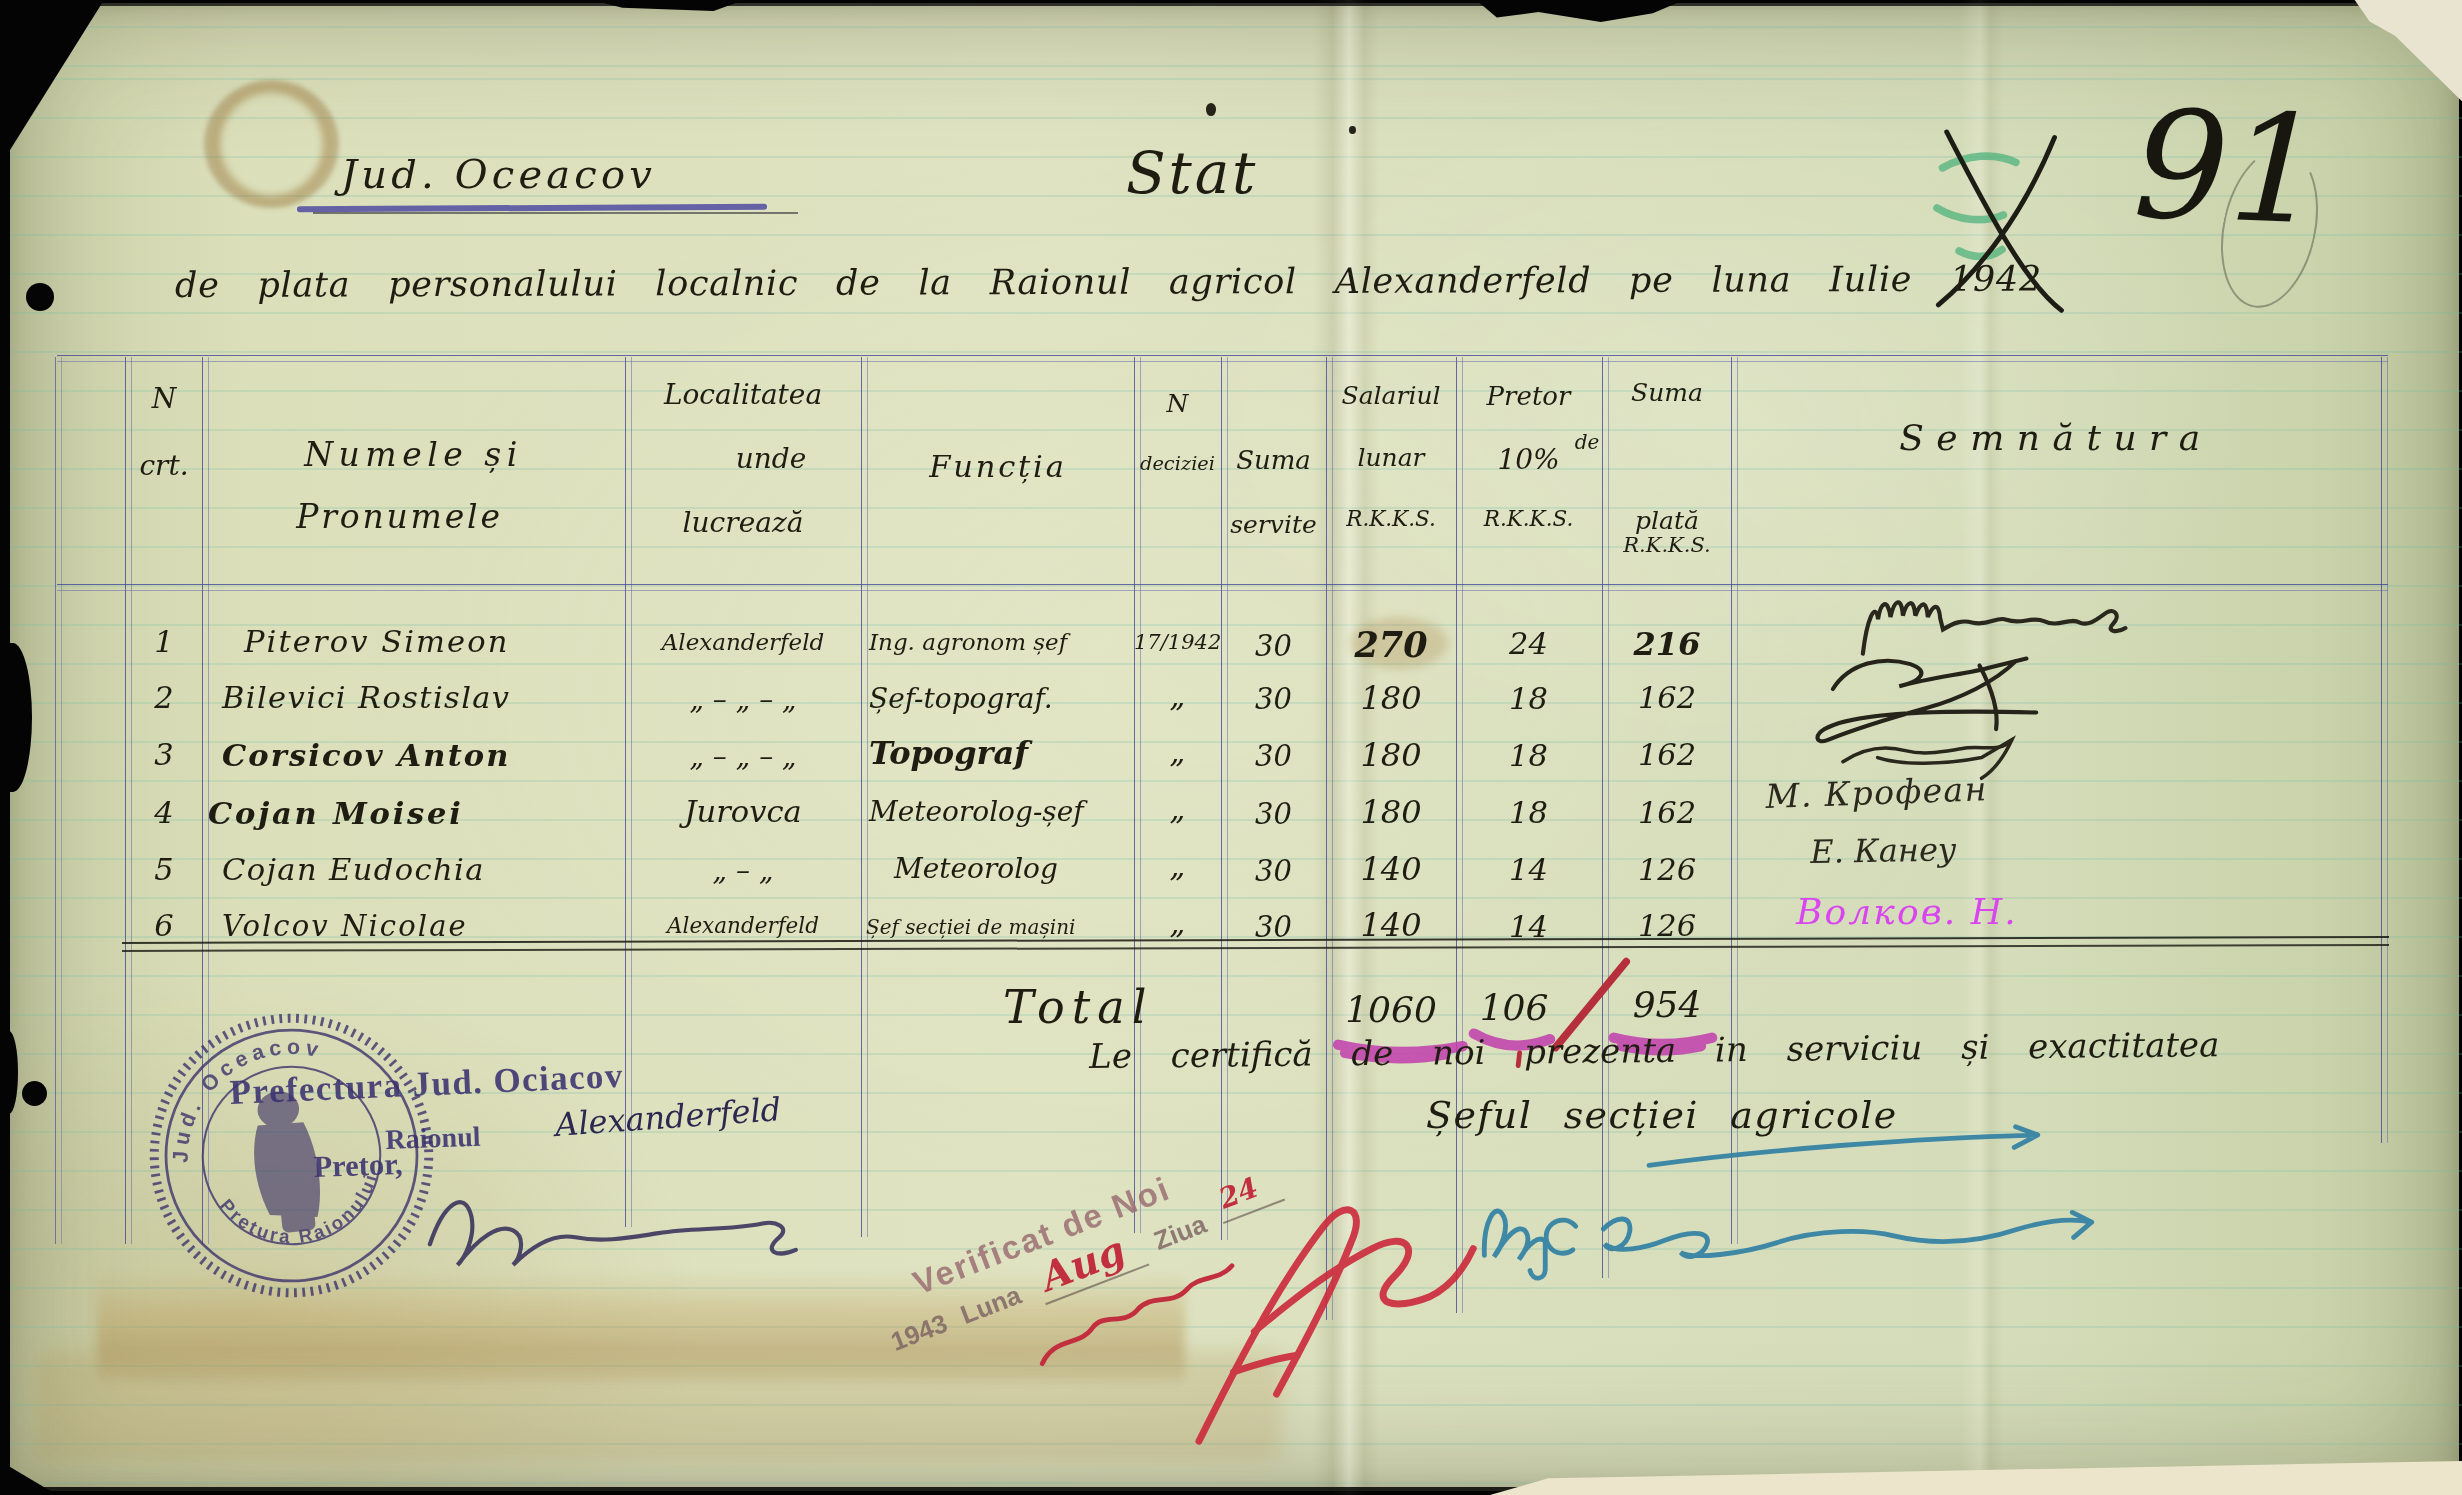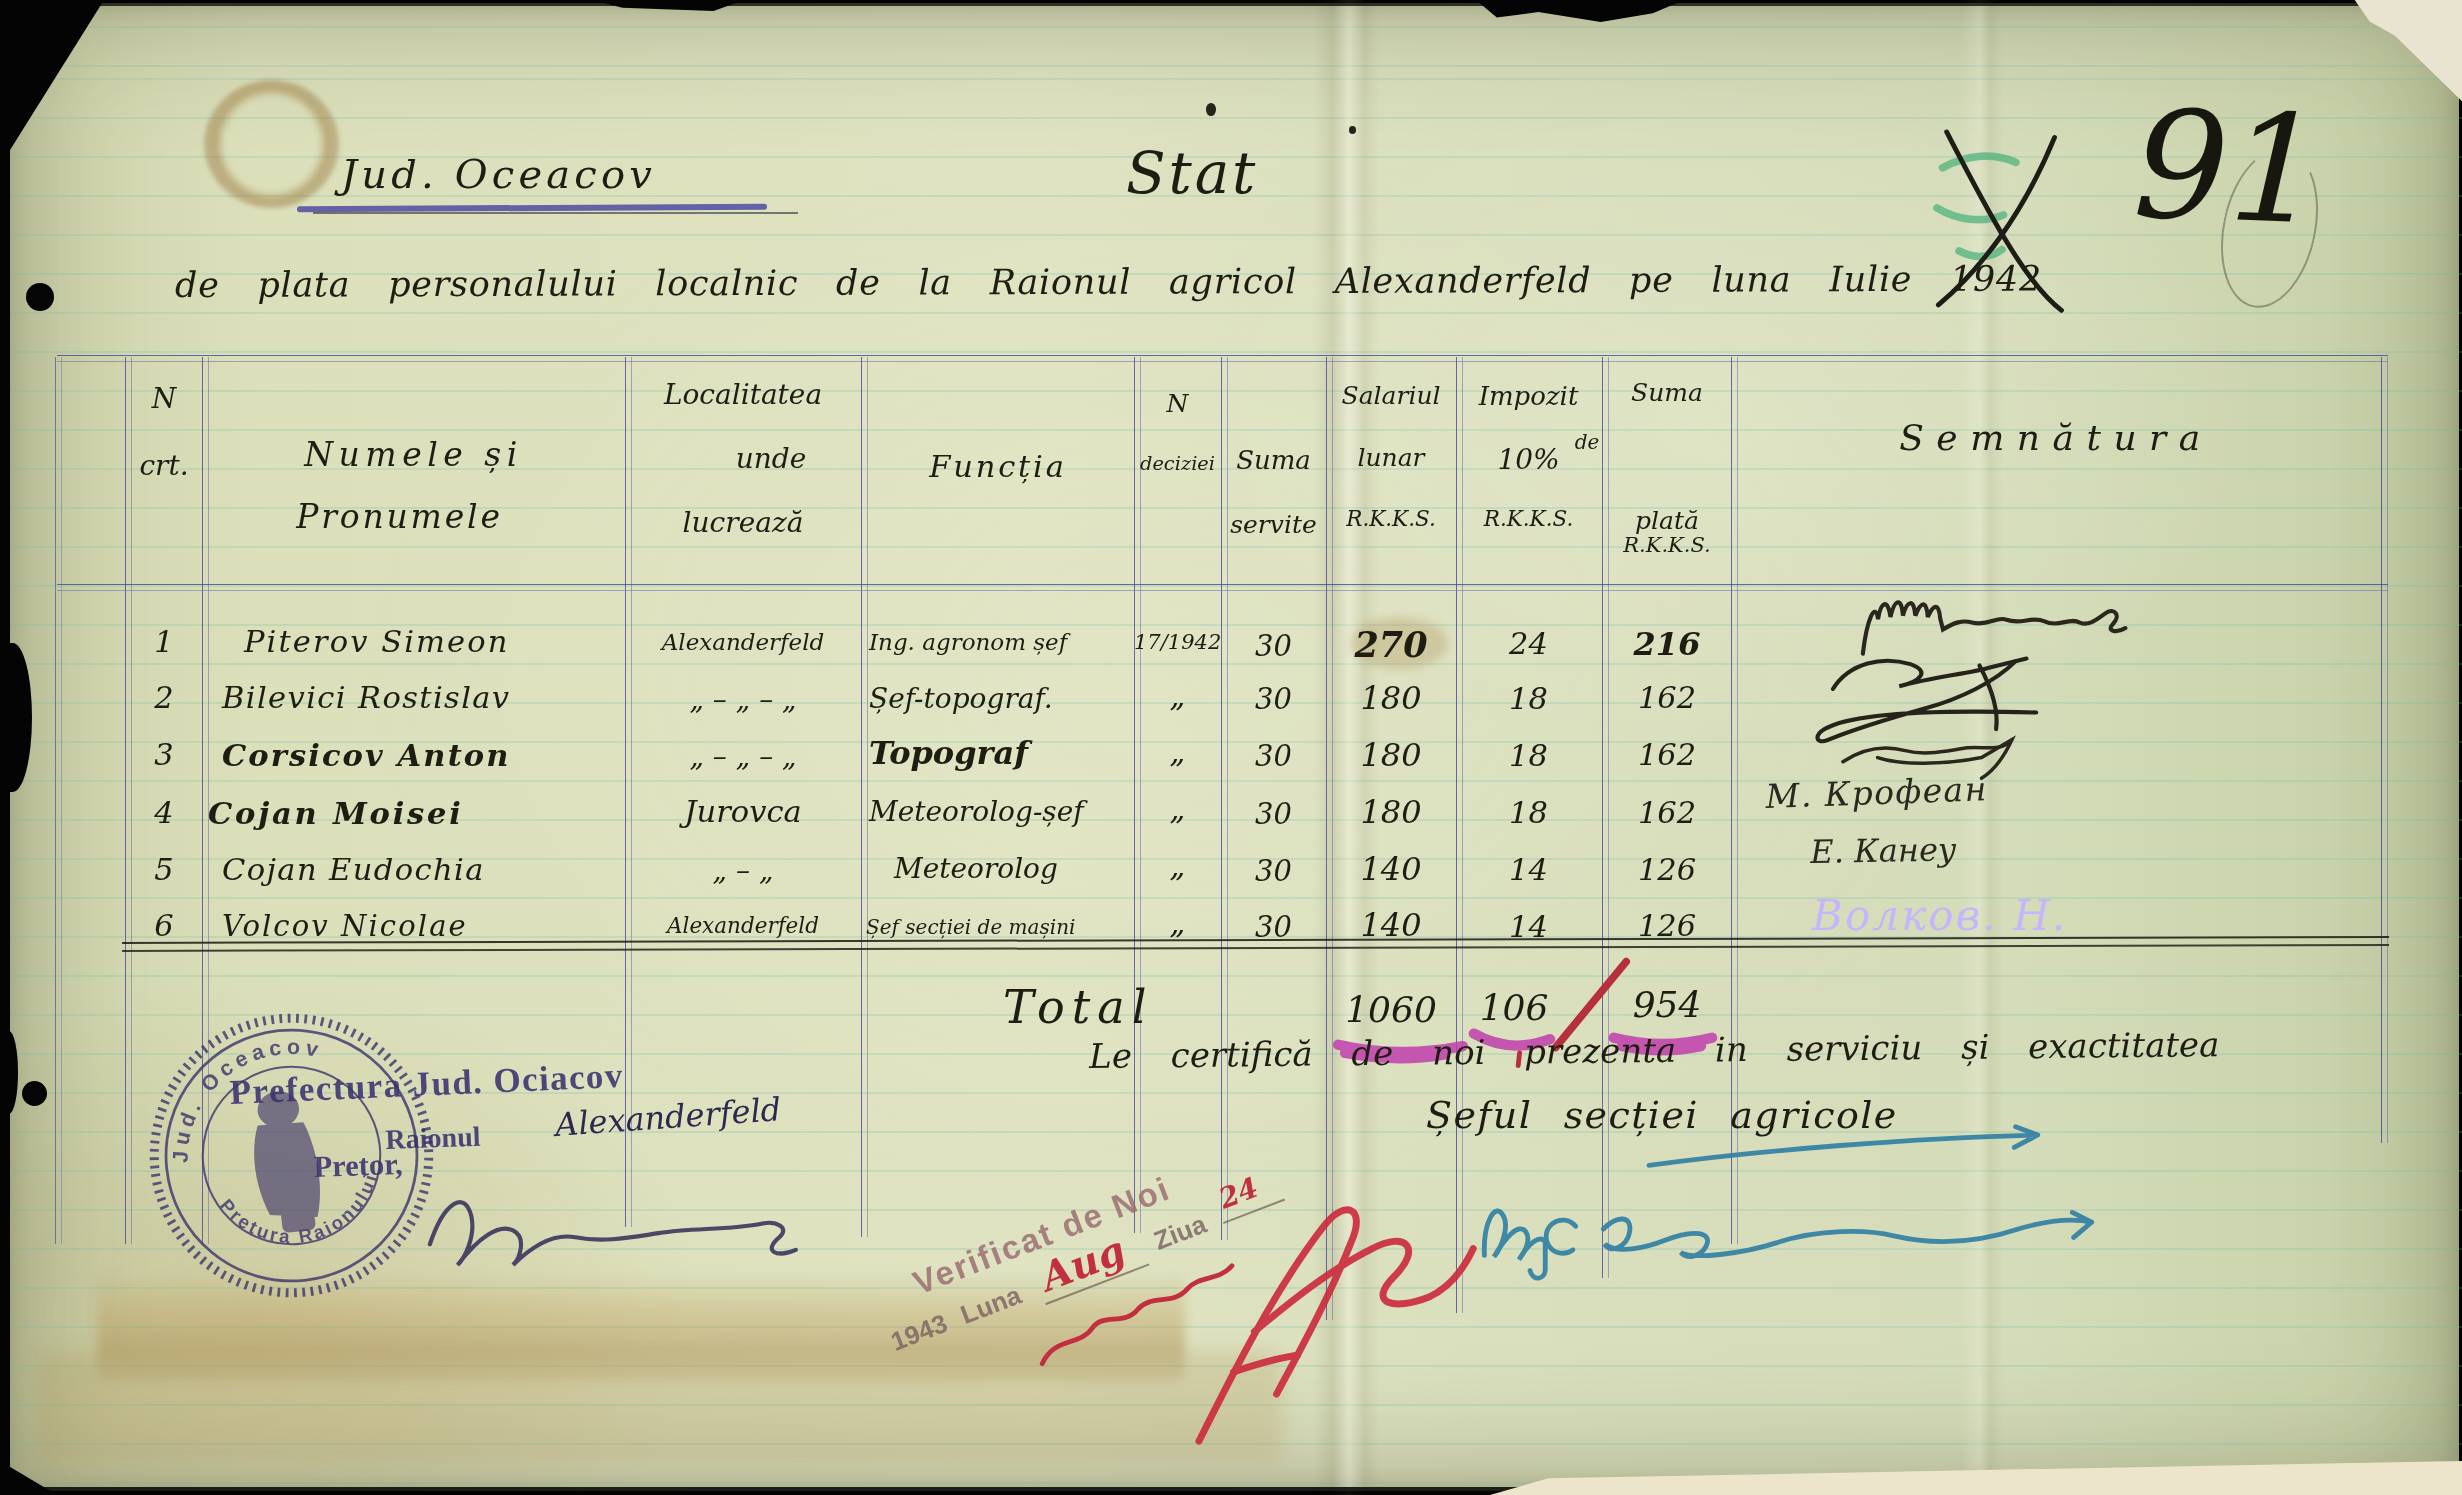--- a/index.html
+++ b/index.html
@@ -110,21 +110,21 @@
   <div class="hw ctr" style="left:625px;top:442px;width:236px;font-size:28px;margin-left:28px;">unde</div>
   <div class="hw ctr" style="left:625px;top:506px;width:236px;font-size:28px;">lucrează</div>
   <div class="hw ctr" style="left:861px;top:449px;width:274px;font-size:30.5px;letter-spacing:2.8px;">Funcția</div>
   <div class="hw ctr" style="left:1134px;top:389px;width:87px;font-size:25px;">N</div>
   <div class="hw ctr" style="left:1134px;top:452px;width:87px;font-size:19.4px;">deciziei</div>
   <div class="hw ctr" style="left:1221px;top:445px;width:105px;font-size:26px;">Suma</div>
   <div class="hw ctr" style="left:1221px;top:510px;width:105px;font-size:25px;">servite</div>
   <div class="hw ctr" style="left:1326px;top:381px;width:130px;font-size:25px;">Salariul</div>
   <div class="hw ctr" style="left:1326px;top:443px;width:130px;font-size:25px;">lunar</div>
   <div class="hw ctr" style="left:1326px;top:506px;width:130px;font-size:21.5px;">R.K.K.S.</div>
-  <div class="hw ctr" style="left:1456px;top:381px;width:145px;font-size:26px;">Impozit</div>
+  <div class="hw ctr" style="left:1456px;top:381px;width:145px;font-size:26px;">Pretor</div>
   <div class="hw ctr" style="left:1456px;top:443px;width:145px;font-size:28px;">10%</div>
   <div class="hw ctr" style="left:1456px;top:506px;width:145px;font-size:21.5px;">R.K.K.S.</div>
   <div class="hw ctr" style="left:1602px;top:378px;width:130px;font-size:25px;">Suma</div>
   <div class="hw ctr" style="left:1520px;top:430px;width:134px;font-size:20px;">de</div>
   <div class="hw ctr" style="left:1602px;top:506px;width:130px;font-size:25px;">plată</div>
   <div class="hw ctr" style="left:1602px;top:533px;width:130px;font-size:21px;">R.K.K.S.</div>
   <div class="hw ctr" style="left:1731px;top:417px;width:650px;font-size:36px;letter-spacing:12.5px;">Semnătura</div>
 
   <div class="hw ctr" style="left:125px;top:624px;width:78px;font-size:30.5px;">1</div>
   <div class="hw" style="left:244px;top:624px;font-size:30.5px;letter-spacing:2.1px;">Piterov Simeon</div>
@@ -197,21 +197,21 @@
     </g>
   </svg>
   <svg style="left:1836px;top:727px;" width="201" height="59" viewBox="0 0 290 85">
     <g stroke="#2a271c" stroke-width="5" fill="none" stroke-linecap="round">
       <path d="M 10 50 C 40 30 70 26 100 34 C 130 42 160 34 190 30 C 212 28 232 34 248 24"></path>
       <path d="M 60 44 C 90 54 150 56 210 44 L 254 18 C 242 44 226 64 210 74"></path>
     </g>
   </svg>
   <div class="hw" style="left:1765px;top:777px;font-size:33px;color:#2b281d;transform:rotate(-2deg);letter-spacing:1.4px;">М. Крофеан</div>
   <div class="hw" style="left:1810px;top:833px;font-size:32px;color:#2b281d;transform:rotate(-1deg);">Е. Канеу</div>
-  <div class="hw" style="left:1796px;top:891px;font-size:42px;color:#c4b5fd;letter-spacing:2.1px;margin-left:16px;">Волков. Н.</div>
+  <div class="hw" style="left:1796px;top:891px;font-size:36px;color:#d946ef;letter-spacing:2.1px;">Волков. Н.</div>
 
   <div class="hw" style="left:1003px;top:980px;font-size:46px;letter-spacing:7px;">Total</div>
   <div class="hw ctr" style="left:1326px;top:989px;width:130px;font-size:36px;">1060</div>
   <div class="hw ctr" style="left:1448px;top:987px;width:132px;font-size:36px;">106</div>
   <div class="hw ctr" style="left:1602px;top:984px;width:130px;font-size:36px;">954</div>
   <svg style="left:1316px;top:949px;" width="457" height="118" viewBox="0 0 660 170">
     <g stroke="#c13fae" stroke-width="15" fill="none" stroke-linecap="round" opacity=".85">
       <path d="M 32 138 Q 120 158 212 140"></path>
       <path d="M 42 150 Q 118 164 186 152"></path>
       <path d="M 228 122 Q 280 152 338 130"></path>

